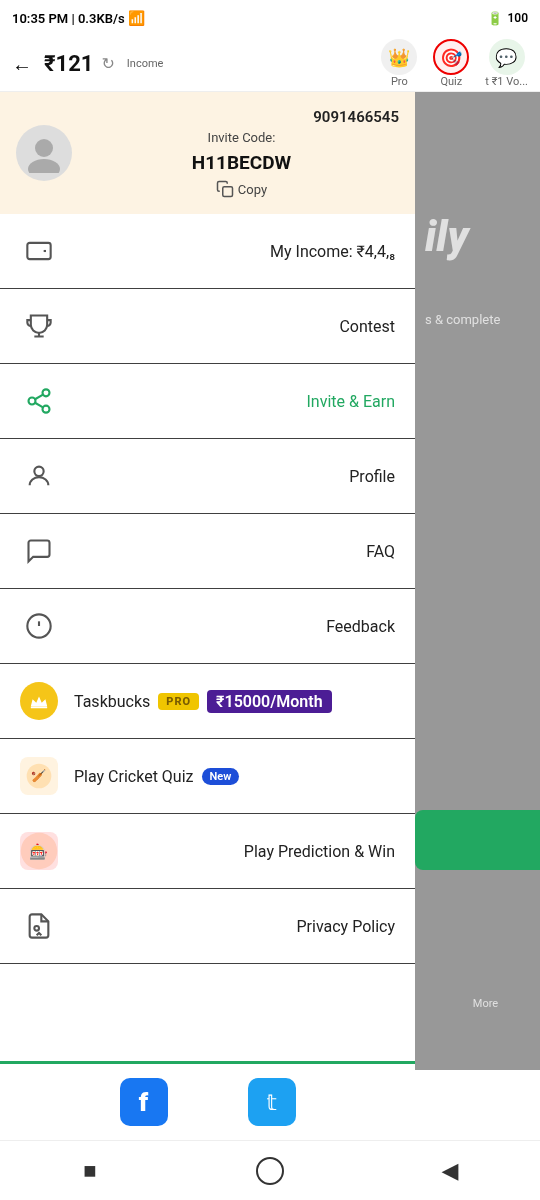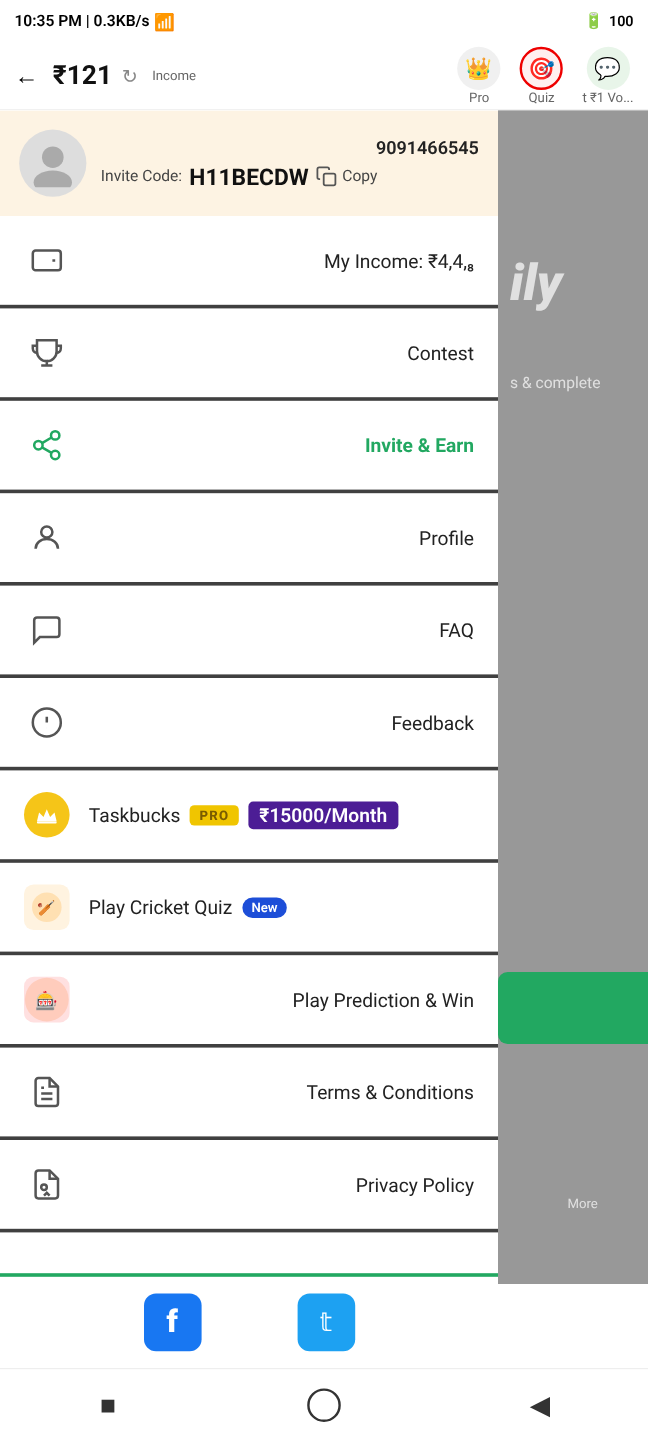--- a/index.html
+++ b/index.html
@@ -72,56 +72,56 @@
       background: #ddd;
       display: flex;
       align-items: center;
       justify-content: center;
       font-size: 28px;
       color: #888;
       flex-shrink: 0;
     }
     .user-info { flex: 1; }
     .user-phone { font-size: 15px; font-weight: 600; color: #222; }
-    .invite-row { display: flex; align-items: center; gap: 6px; margin-top: 4px; }
+    .invite-row { display: flex; align-items: center; gap: 6px; margin-top: 4px; flex-direction: column; }
     .invite-label { font-size: 13px; color: #444; }
     .invite-code { font-size: 19px; font-weight: 700; color: #111; }
     .copy-btn {
       display: flex;
       align-items: center;
       gap: 4px;
       font-size: 13px;
       color: #444;
       cursor: pointer;
     }
 
     
     .menu-item {
       display: flex;
       align-items: center;
       gap: 16px;
       padding: 18px 20px;
-      border-bottom: 3px solid #404040;
+      border-bottom: 1px solid #404040;
       cursor: pointer;
     }
     .menu-icon {
       width: 38px;
       height: 38px;
       display: flex;
       align-items: center;
       justify-content: center;
       font-size: 22px;
       flex-shrink: 0;
     }
     .menu-label {
       font-size: 16px;
       color: #222;
       flex: 1;
     }
-    .menu-label.green { color: #22a861; font-weight: 700; margin-left: 16px; }
+    .menu-label.green { color: #22a861; font-weight: 400; margin-left: 16px; }
     .menu-badge-row { display: flex; align-items: center; gap: 8px; }
     .pro-badge {
       background: #f0c500;
       color: #7a5c00;
       font-size: 11px;
       font-weight: 800;
       padding: 2px 8px;
       border-radius: 4px;
       letter-spacing: 1px;
     }
@@ -450,32 +450,20 @@
     <div class="pred-circle">
       <svg width="38" height="38" viewBox="0 0 50 50">
         <circle cx="25" cy="25" r="24" fill="#ffccbc"></circle>
         <text x="25" y="33" text-anchor="middle" font-size="20" fill="#b71c1c">🎰</text>
       </svg>
     </div>
     <span class="menu-label">Play Prediction &amp; Win</span>
   </div>
 
 
-  <div class="menu-item">
-    <div class="menu-icon">
-      <svg width="28" height="28" viewBox="0 0 24 24" fill="none" stroke="#555" stroke-width="1.8">
-        <path d="M14 2H6a2 2 0 00-2 2v16a2 2 0 002 2h12a2 2 0 002-2V8z"></path>
-        <polyline points="14 2 14 8 20 8"></polyline>
-        <line x1="16" y1="13" x2="8" y2="13"></line>
-        <line x1="16" y1="17" x2="8" y2="17"></line>
-        <polyline points="10 9 9 9 8 9"></polyline>
-      </svg>
-    </div>
-    <span class="menu-label">Terms &amp; Conditions</span>
-  </div>
 
   <div class="menu-item">
     <div class="menu-icon">
       <svg width="28" height="28" viewBox="0 0 24 24" fill="none" stroke="#555" stroke-width="1.8">
         <path d="M14 2H6a2 2 0 00-2 2v16a2 2 0 002 2h12a2 2 0 002-2V8z"></path>
         <polyline points="14 2 14 8 20 8"></polyline>
         <circle cx="10" cy="14" r="2"></circle>
         <path d="M14 20l-2-2-2 2"></path>
       </svg>
     </div>

